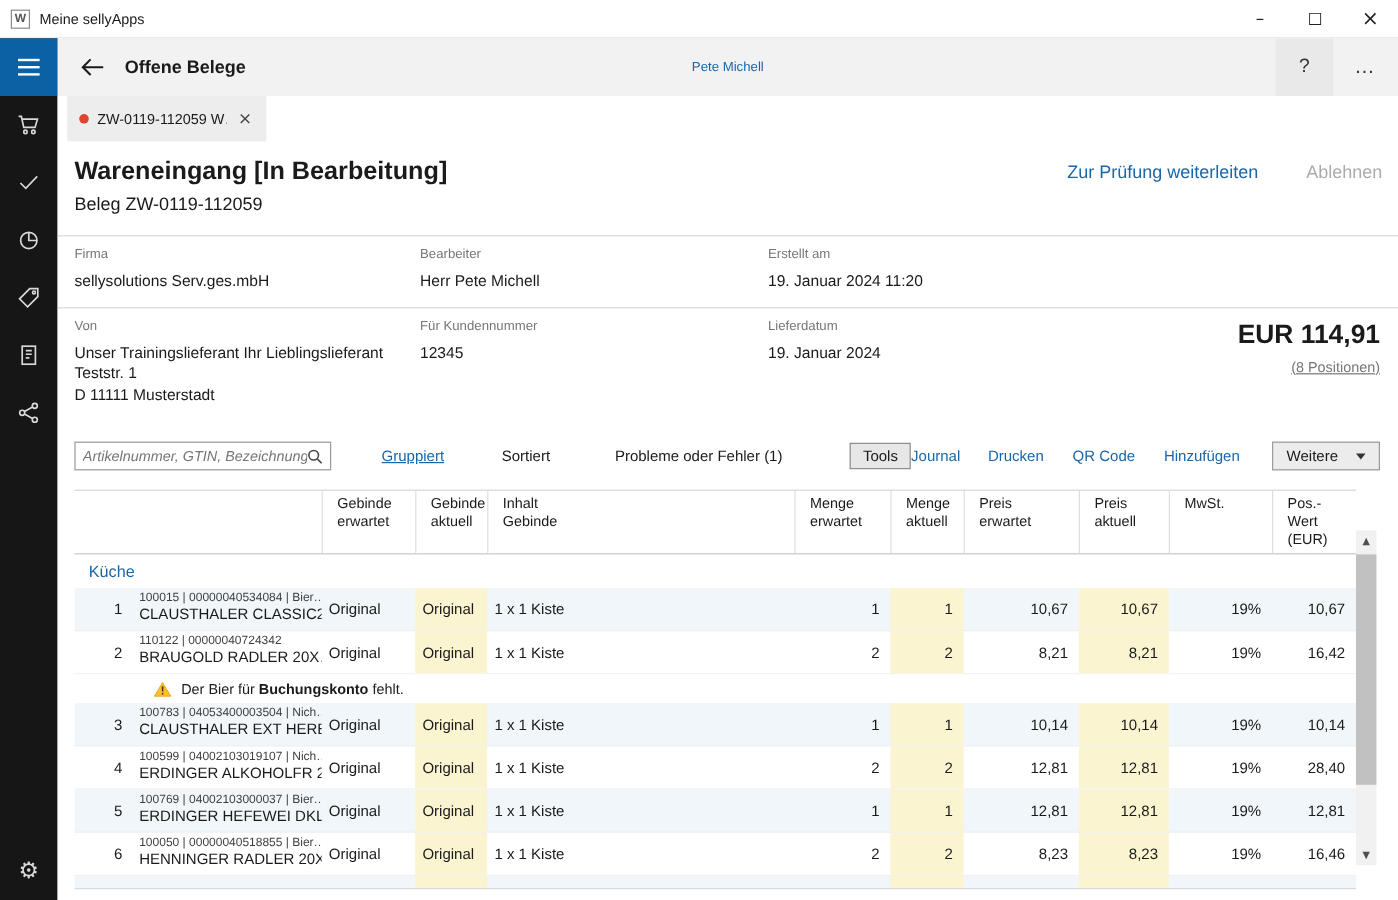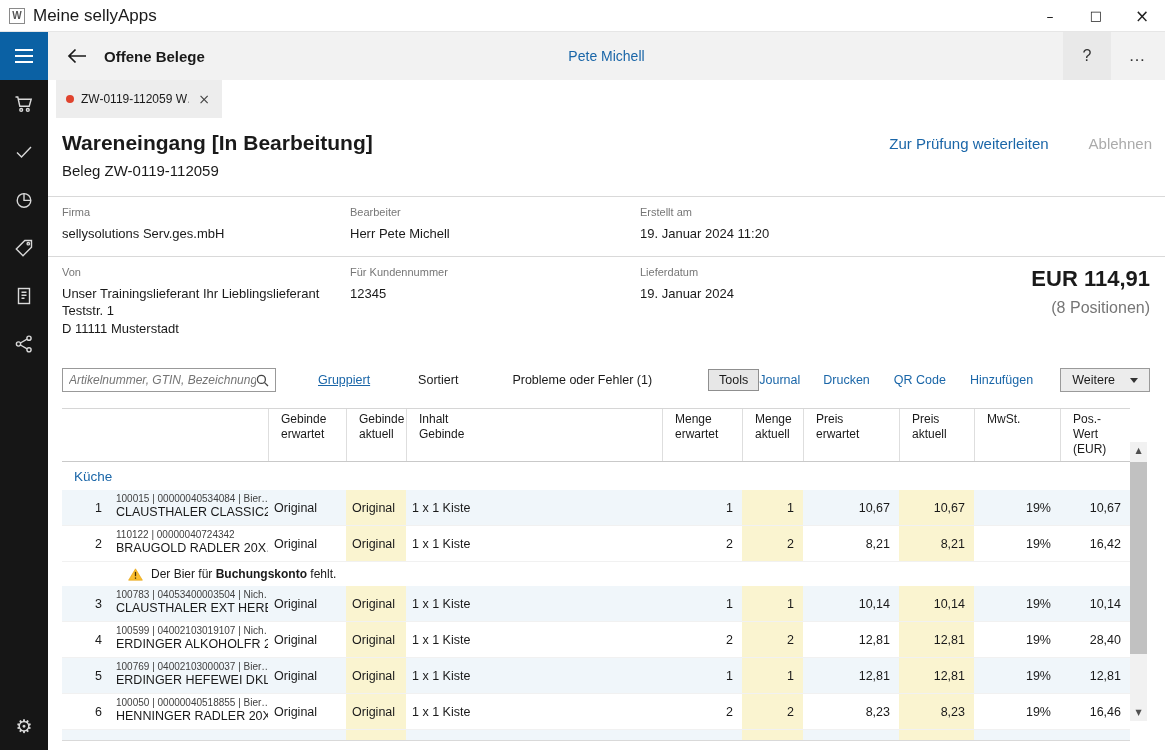--- a/index.html
+++ b/index.html
@@ -3,21 +3,21 @@
 <meta charset="utf-8">
 <style>
   * { margin:0; padding:0; box-sizing:border-box; }
   html,body { width:1165px; height:750px; overflow:hidden; }
   body { font-family:"Liberation Sans","DejaVu Sans",sans-serif; color:#1a1a1a; background:#fff; font-size:13px; }
 
   
   .titlebar { height:32px; display:flex; align-items:center; background:#fff; border-bottom:1px solid #e6e6e6; }
   .tb-icon { width:16px; height:16px; margin-left:9px; border:1px solid #8a8a8a; color:#555; font-size:10px; font-weight:bold;
              display:flex; align-items:center; justify-content:center; }
-  .tb-title { font-size:17px; margin-left:8px; }
+  .tb-title { font-size:12px; margin-left:8px; }
   .tb-controls { margin-left:auto; display:flex; height:32px; }
   .tb-btn { width:46px; height:32px; display:flex; align-items:center; justify-content:center;
             font-family:"DejaVu Sans",sans-serif; color:#222; cursor:default; }
   .tb-btn.min { font-size:14px; }
   .tb-btn.max { font-size:13px; }
   .tb-btn.cls { font-size:17px; }
 
   
   .app { display:flex; height:718px; }
   .sidebar { width:48px; background:#161616; display:flex; flex-direction:column; align-items:center; flex:none; }
@@ -28,21 +28,21 @@
   .side-icon svg { stroke:#d9d9d9; fill:none; stroke-width:1.4; }
   .side-spacer { flex:1; }
   .gear-glyph { font-family:"DejaVu Sans",sans-serif; font-size:19px; color:#d9d9d9; }
 
   .content-col { flex:1; display:flex; flex-direction:column; min-width:0; }
 
   
   .header { height:48px; background:#f2f2f2; display:flex; align-items:center; position:relative; flex:none; }
   .back-btn { margin-left:12px; width:34px; height:40px; display:flex; align-items:center; justify-content:center; cursor:pointer; }
   .header-title { font-size:15px; font-weight:bold; margin-left:10px; }
-  .header-user { position:absolute; left:50%; transform:translateX(-50%); color:#1a66a8; font-size:14px; cursor:pointer;text-align:center; }
+  .header-user { position:absolute; left:50%; transform:translateX(-50%); color:#1a66a8; font-size:11px; cursor:pointer;text-align:center; }
   .header-right { margin-left:auto; display:flex; align-items:center; }
   .help-btn { width:48px; height:48px; background:#e9e9e9; display:flex; align-items:center; justify-content:center;
               font-size:16px; color:#333; cursor:pointer; }
   .more-btn { width:54px; height:48px; display:flex; align-items:center; justify-content:center;
               font-size:17px; letter-spacing:2px; color:#333; cursor:pointer; }
 
   
   .tabbar { height:38px; background:#fff; display:flex; align-items:stretch; padding-left:8px; flex:none; }
   .tab { width:166px; background:#ededed; display:flex; align-items:center; padding:0 10px; gap:7px; cursor:pointer; }
   .tab-dot { width:8px; height:8px; border-radius:50%; background:#e0432e; flex:none; }
@@ -58,21 +58,21 @@
   .link-reject { color:#ababab; cursor:pointer; }
   .doc-subtitle { font-size:15px; margin:7px 0 0 14px; }
 
   .info { margin-top:17px; }
   .info-row { display:flex; border-top:1px solid #d9d9d9; padding:9px 15px 13px 14px; }
   .icell label { display:block; font-size:11px; color:#767676; margin-bottom:7px; }
   .icell .val { font-size:13px; line-height:1.35; }
   .c1 { width:288px; } .c2 { width:290px; } .c3 { flex:1; display:flex; }
   .total { margin-left:auto; text-align:right; }
   .total-amount { font-size:22px; font-weight:bold; }
-  .total-sub { font-size:16px; color:#767676; margin-top:7px; }
+  .total-sub { font-size:12px; color:#767676; margin-top:7px;text-decoration:underline; }
 
   
   .toolbar { display:flex; align-items:center; margin:18px 15px 0 14px; font-size:12.5px; }
   .search { width:248px; height:24px; border:1px solid #999; display:flex; align-items:center; padding:0 6px; background:#fff; }
   .search input { border:0; outline:0; flex:1; font-style:italic; font-size:12px; color:#888;
                   font-family:inherit; background:transparent; }
   .tb-link { color:#1a66a8; cursor:pointer; white-space:nowrap; }
   .tb-plain { color:#1a1a1a; cursor:pointer; white-space:nowrap; }
   .grouped { margin-left:42px; text-decoration:underline; }
   .sorted { margin-left:48px; }

